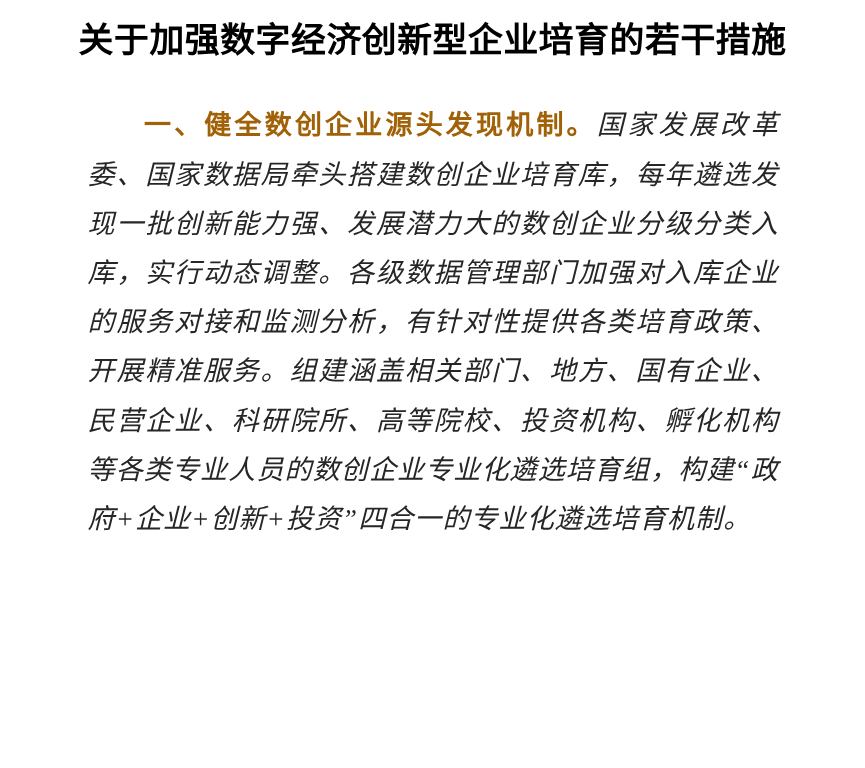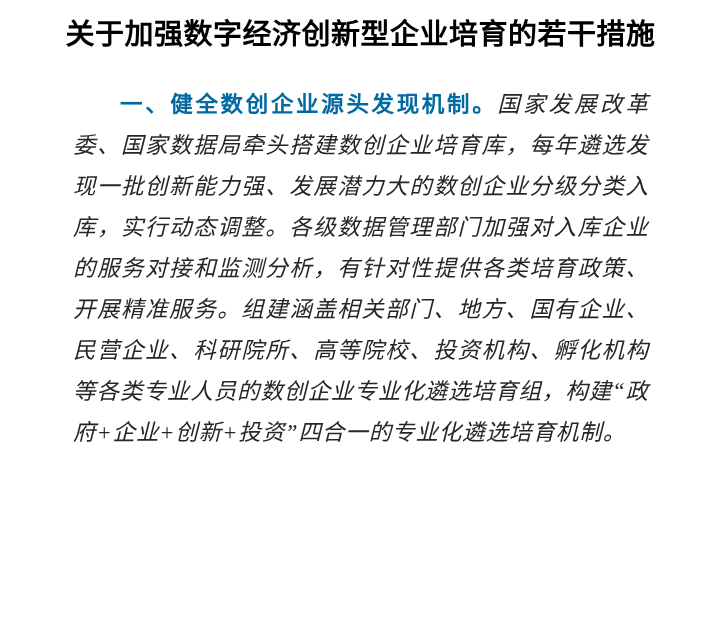--- a/index.html
+++ b/index.html
@@ -68,21 +68,21 @@
     font-style: italic;
     font-weight: 400;
   }
 
   
   .para .lead {
     font-family: "Liberation Sans", "DejaVu Sans", sans-serif;
     font-weight: bold;
     font-style: normal;
     letter-spacing: 0.4px;
-    color: #0369a1;
+    color: #a16207;
   }
 
   #para-2 {
     margin-top: 0;
   }
 </style>
 </head>
 <body>
 
 <div class="page">

